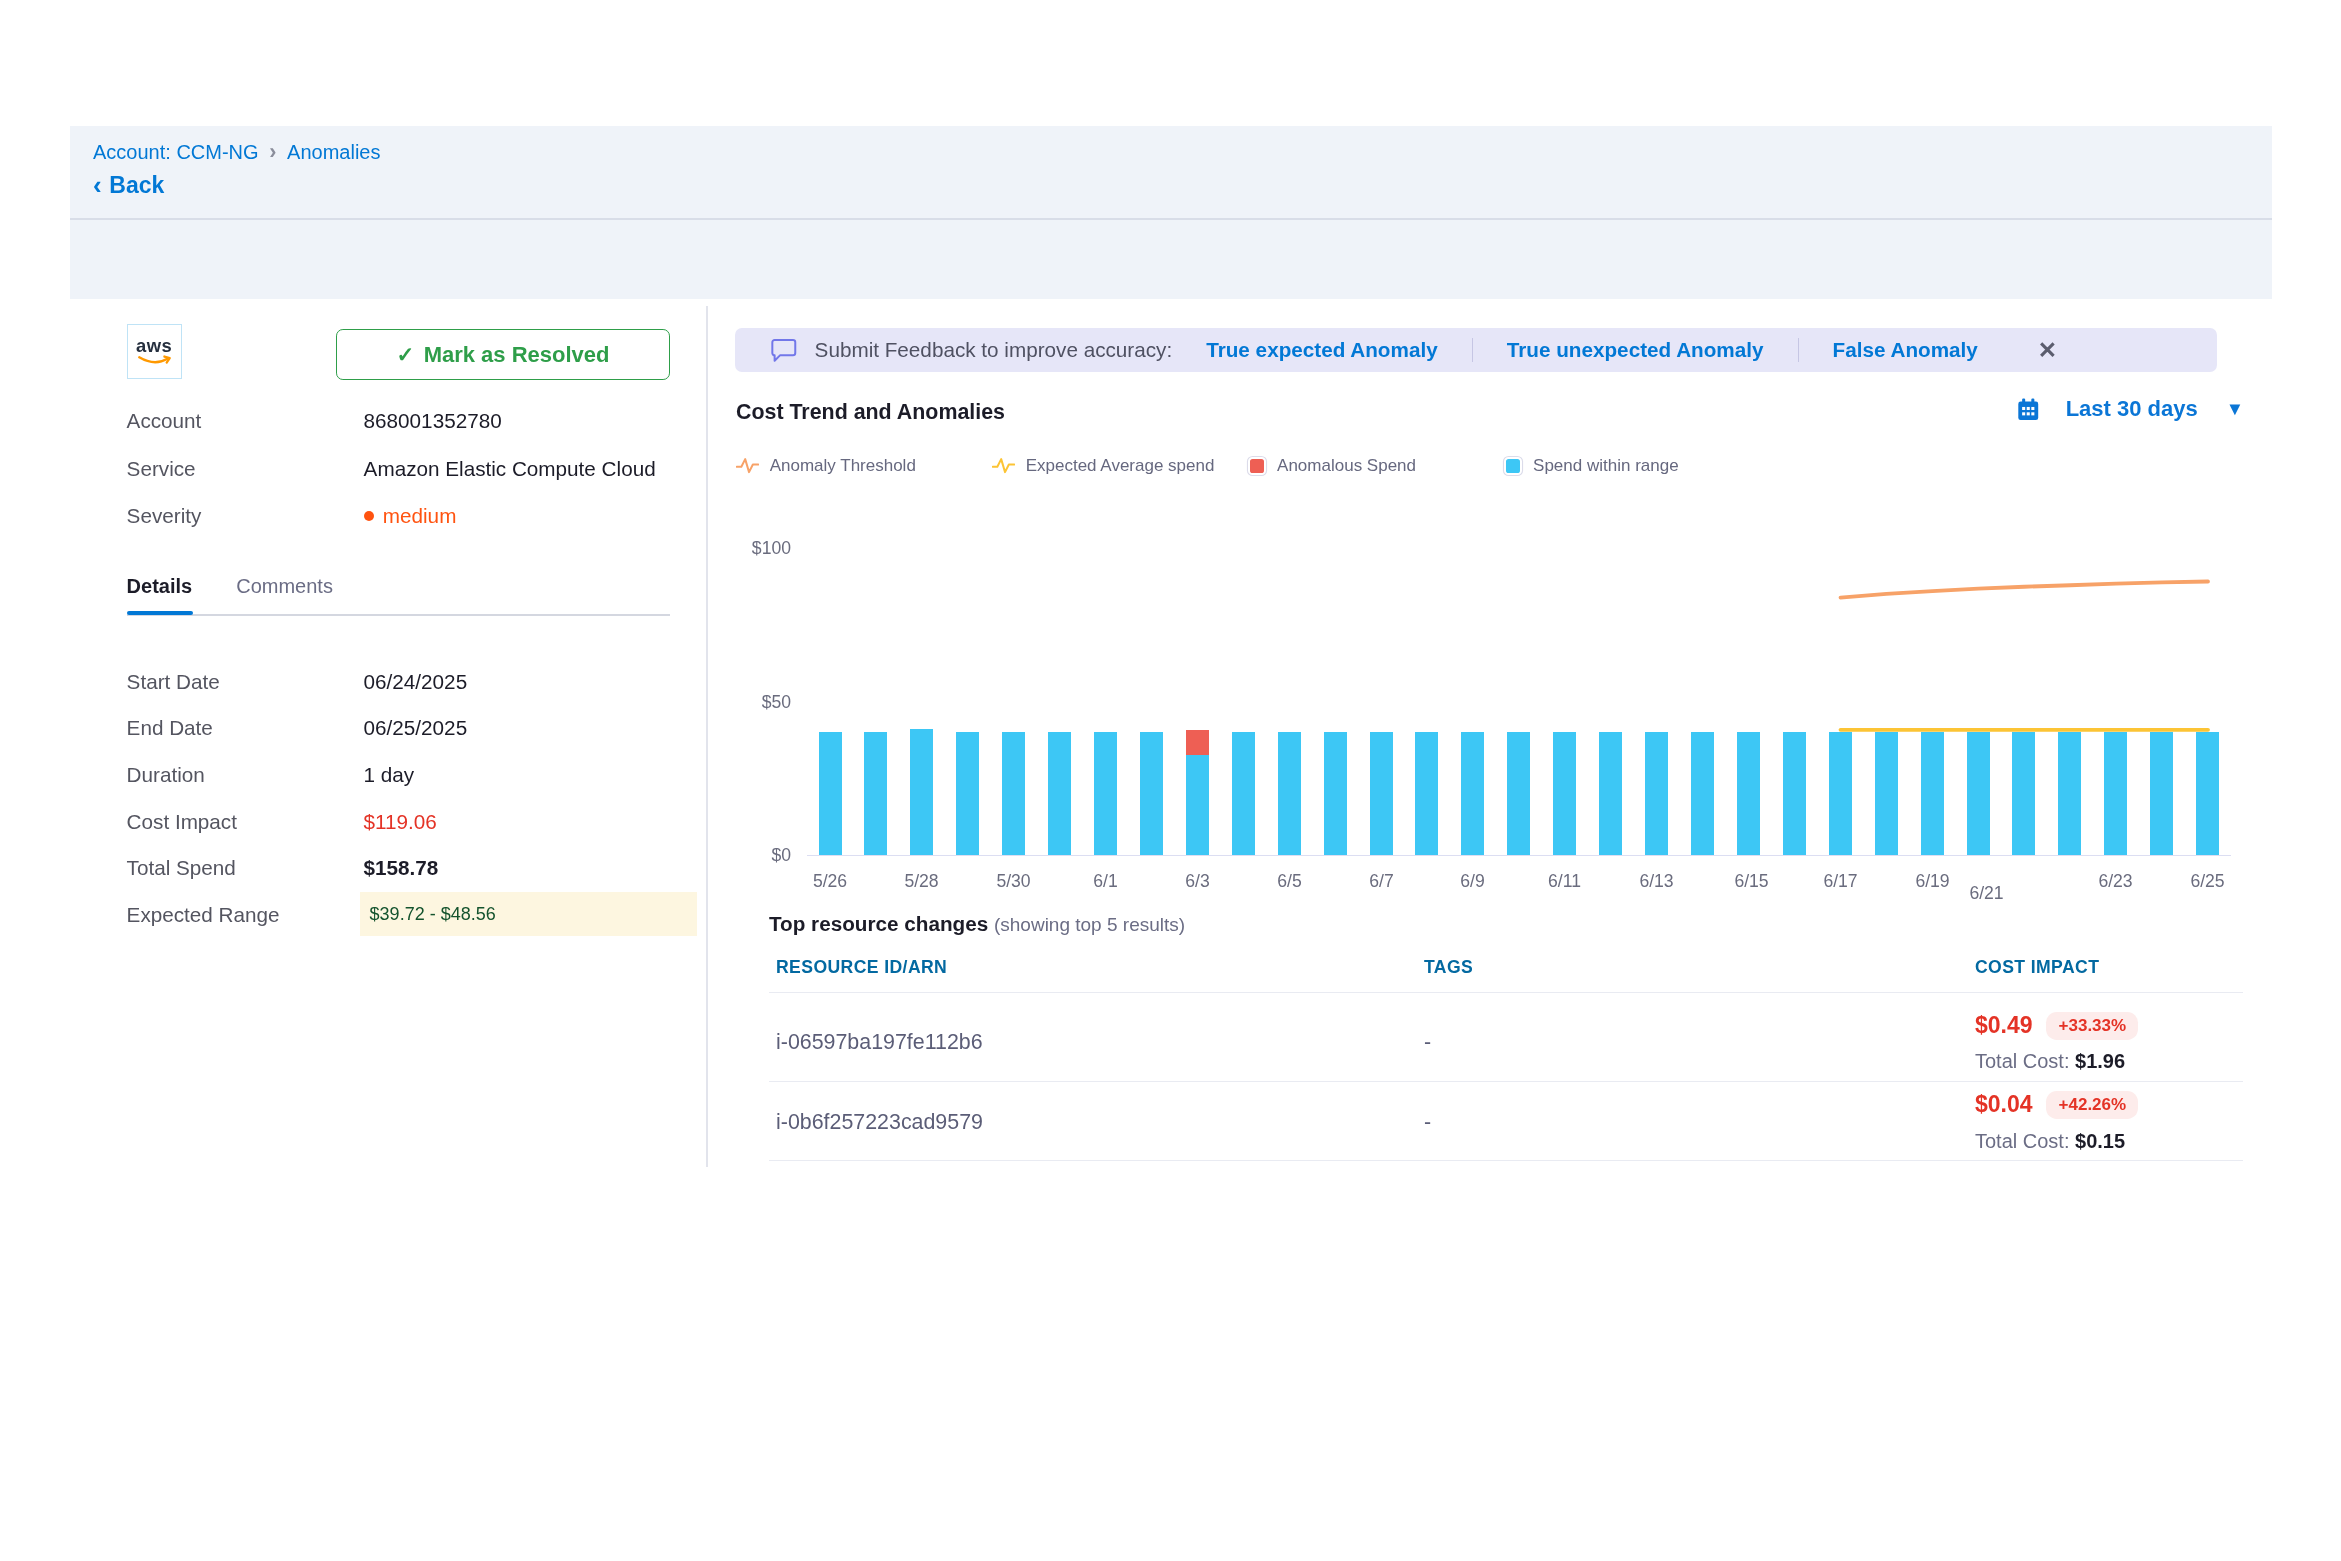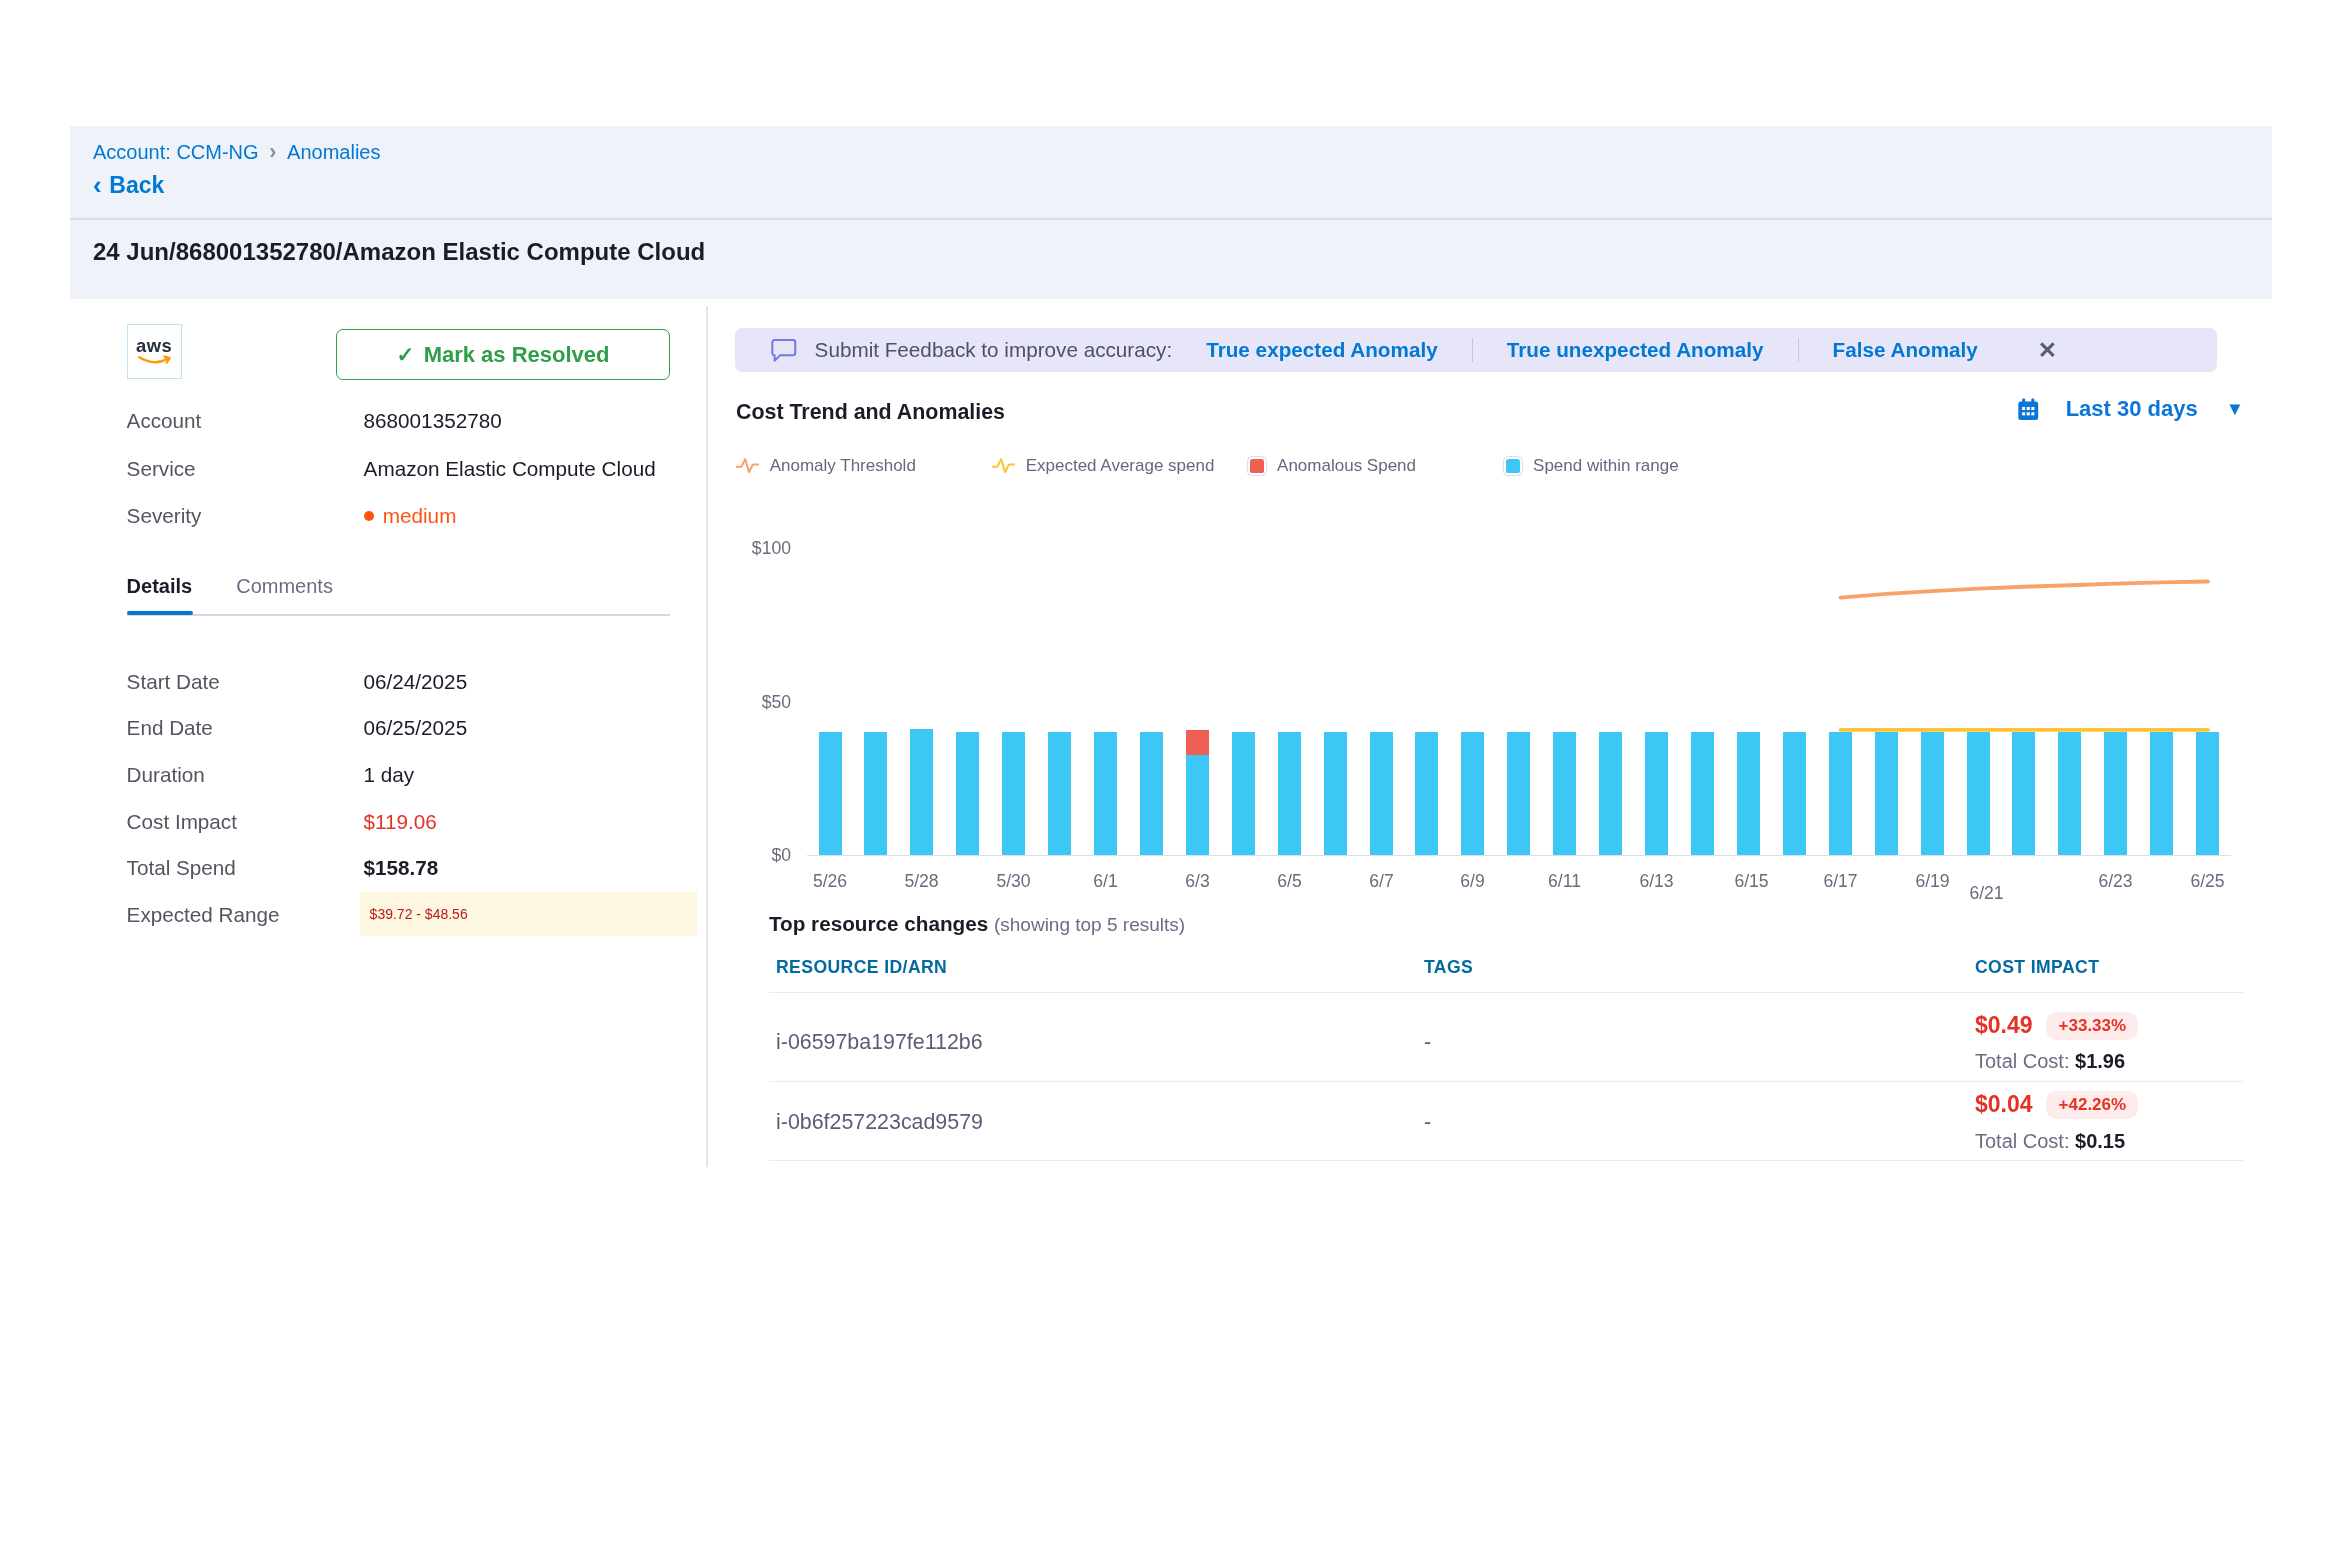--- a/index.html
+++ b/index.html
@@ -32,21 +32,21 @@
   .tab.active { color:#1c1c28; font-weight:700; }
   .tab.inactive { color:#6b6d85; }
   .tabs-rule { position:absolute; left:27.6px; top:308px; width:543px; height:1.5px; background:#d4d7e0; }
   .tabs-active-bar { position:absolute; left:27.6px; top:305px; width:66px; height:3.8px; background:#0278d5; border-radius:2.3px; }
   .detail-row { position:absolute; left:27.6px; width:566px; height:31px; line-height:31px; font-size:20.7px; }
   .detail-label { position:absolute; left:0; color:#545560; }
   .detail-value { position:absolute; left:237px; color:#1c1c28; }
   .detail-value.red { color:#e43326; }
   .detail-value.bold { font-weight:700; }
   .range-highlight { position:absolute; left:233px; top:-6.9px; width:337px; height:44px; background:#fdf6e0; }
-  .range-text { position:absolute; left:10px; top:6.9px; color:#b91c1c; font-size:14px; line-height:31px; }
+  .range-text { position:absolute; left:10px; top:6.9px; color:#14532d; font-size:18px; line-height:31px; }
 
   .panel-divider { position:absolute; left:706px; top:306px; width:1.5px; height:861px; background:#e2e4ec; }
 
   
   .feedback-bar { position:absolute; left:735px; top:328px; width:1482px; height:44px; background:#e6e6f8; border-radius:6.9px; display:flex; align-items:center; padding:0 35px; }
   .fb-icon { flex:0 0 auto; margin-right:17px; display:flex; }
   .fb-prompt { color:#4f5162; font-size:20.7px; }
   .fb-option { color:#0278d5; font-size:20.7px; font-weight:700; padding:0 34px; cursor:pointer; white-space:nowrap; }
   .fb-divider { width:1.1px; height:24.5px; background:#c6c6e4; }
   .fb-close { color:#5b5d6e; font-size:23px; font-weight:600; margin-left:26px; cursor:pointer; }
@@ -92,21 +92,20 @@
     <div class="breadcrumb">
       <span>Account: CCM-NG</span>
       <span class="crumb-sep">›</span>
       <span>Anomalies</span>
     </div>
     <div class="back-row">
       <span class="back-chev">‹</span>
       <span>Back</span>
     </div>
     <div class="band-divider"></div>
-    <div class="page-title">24 Jun/868001352780/Amazon Elastic Compute Cloud</div>
   </div>
 
   <div class="left-panel">
     <div class="aws-box">
       <span class="aws-text">aws</span>
       <svg width="35" height="12.2" viewBox="0 0 46 16">
         <path d="M3 3 Q 23 15 40 5" fill="none" stroke="#ff9900" stroke-width="3" stroke-linecap="round"></path>
         <path d="M36 2 l7 2 l-4 6" fill="none" stroke="#ff9900" stroke-width="3" stroke-linecap="round" stroke-linejoin="round"></path>
       </svg>
     </div>

